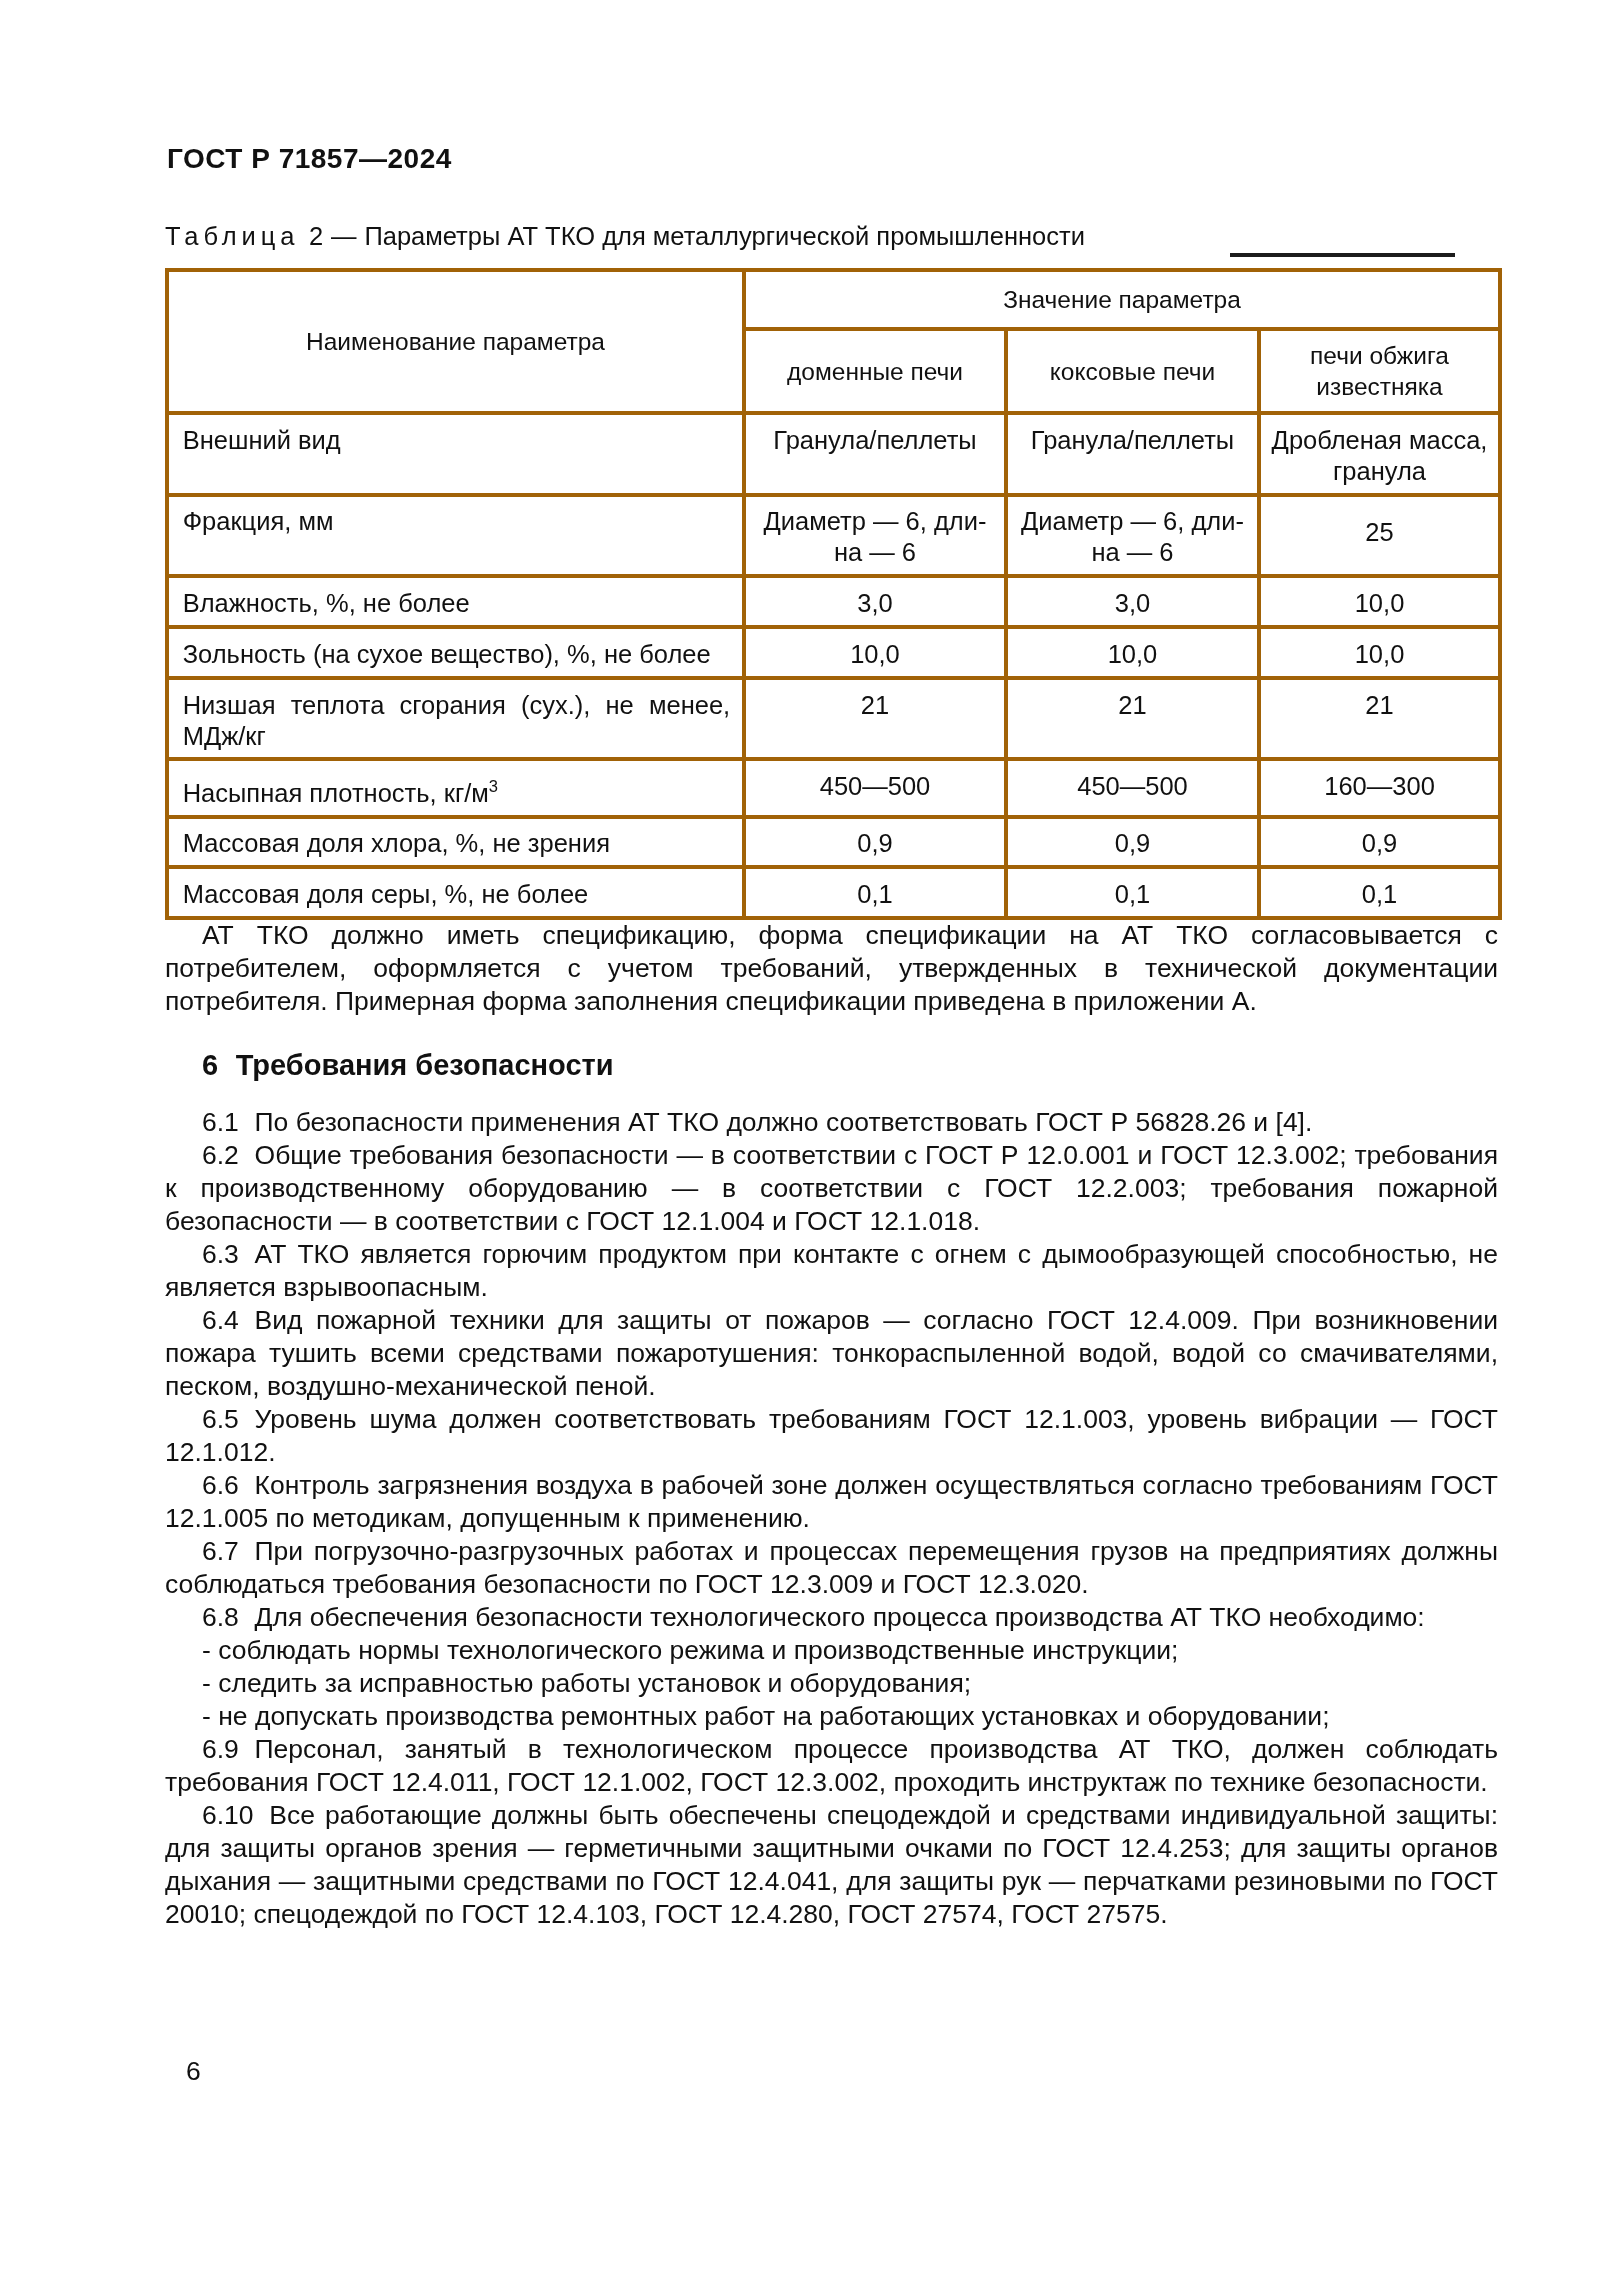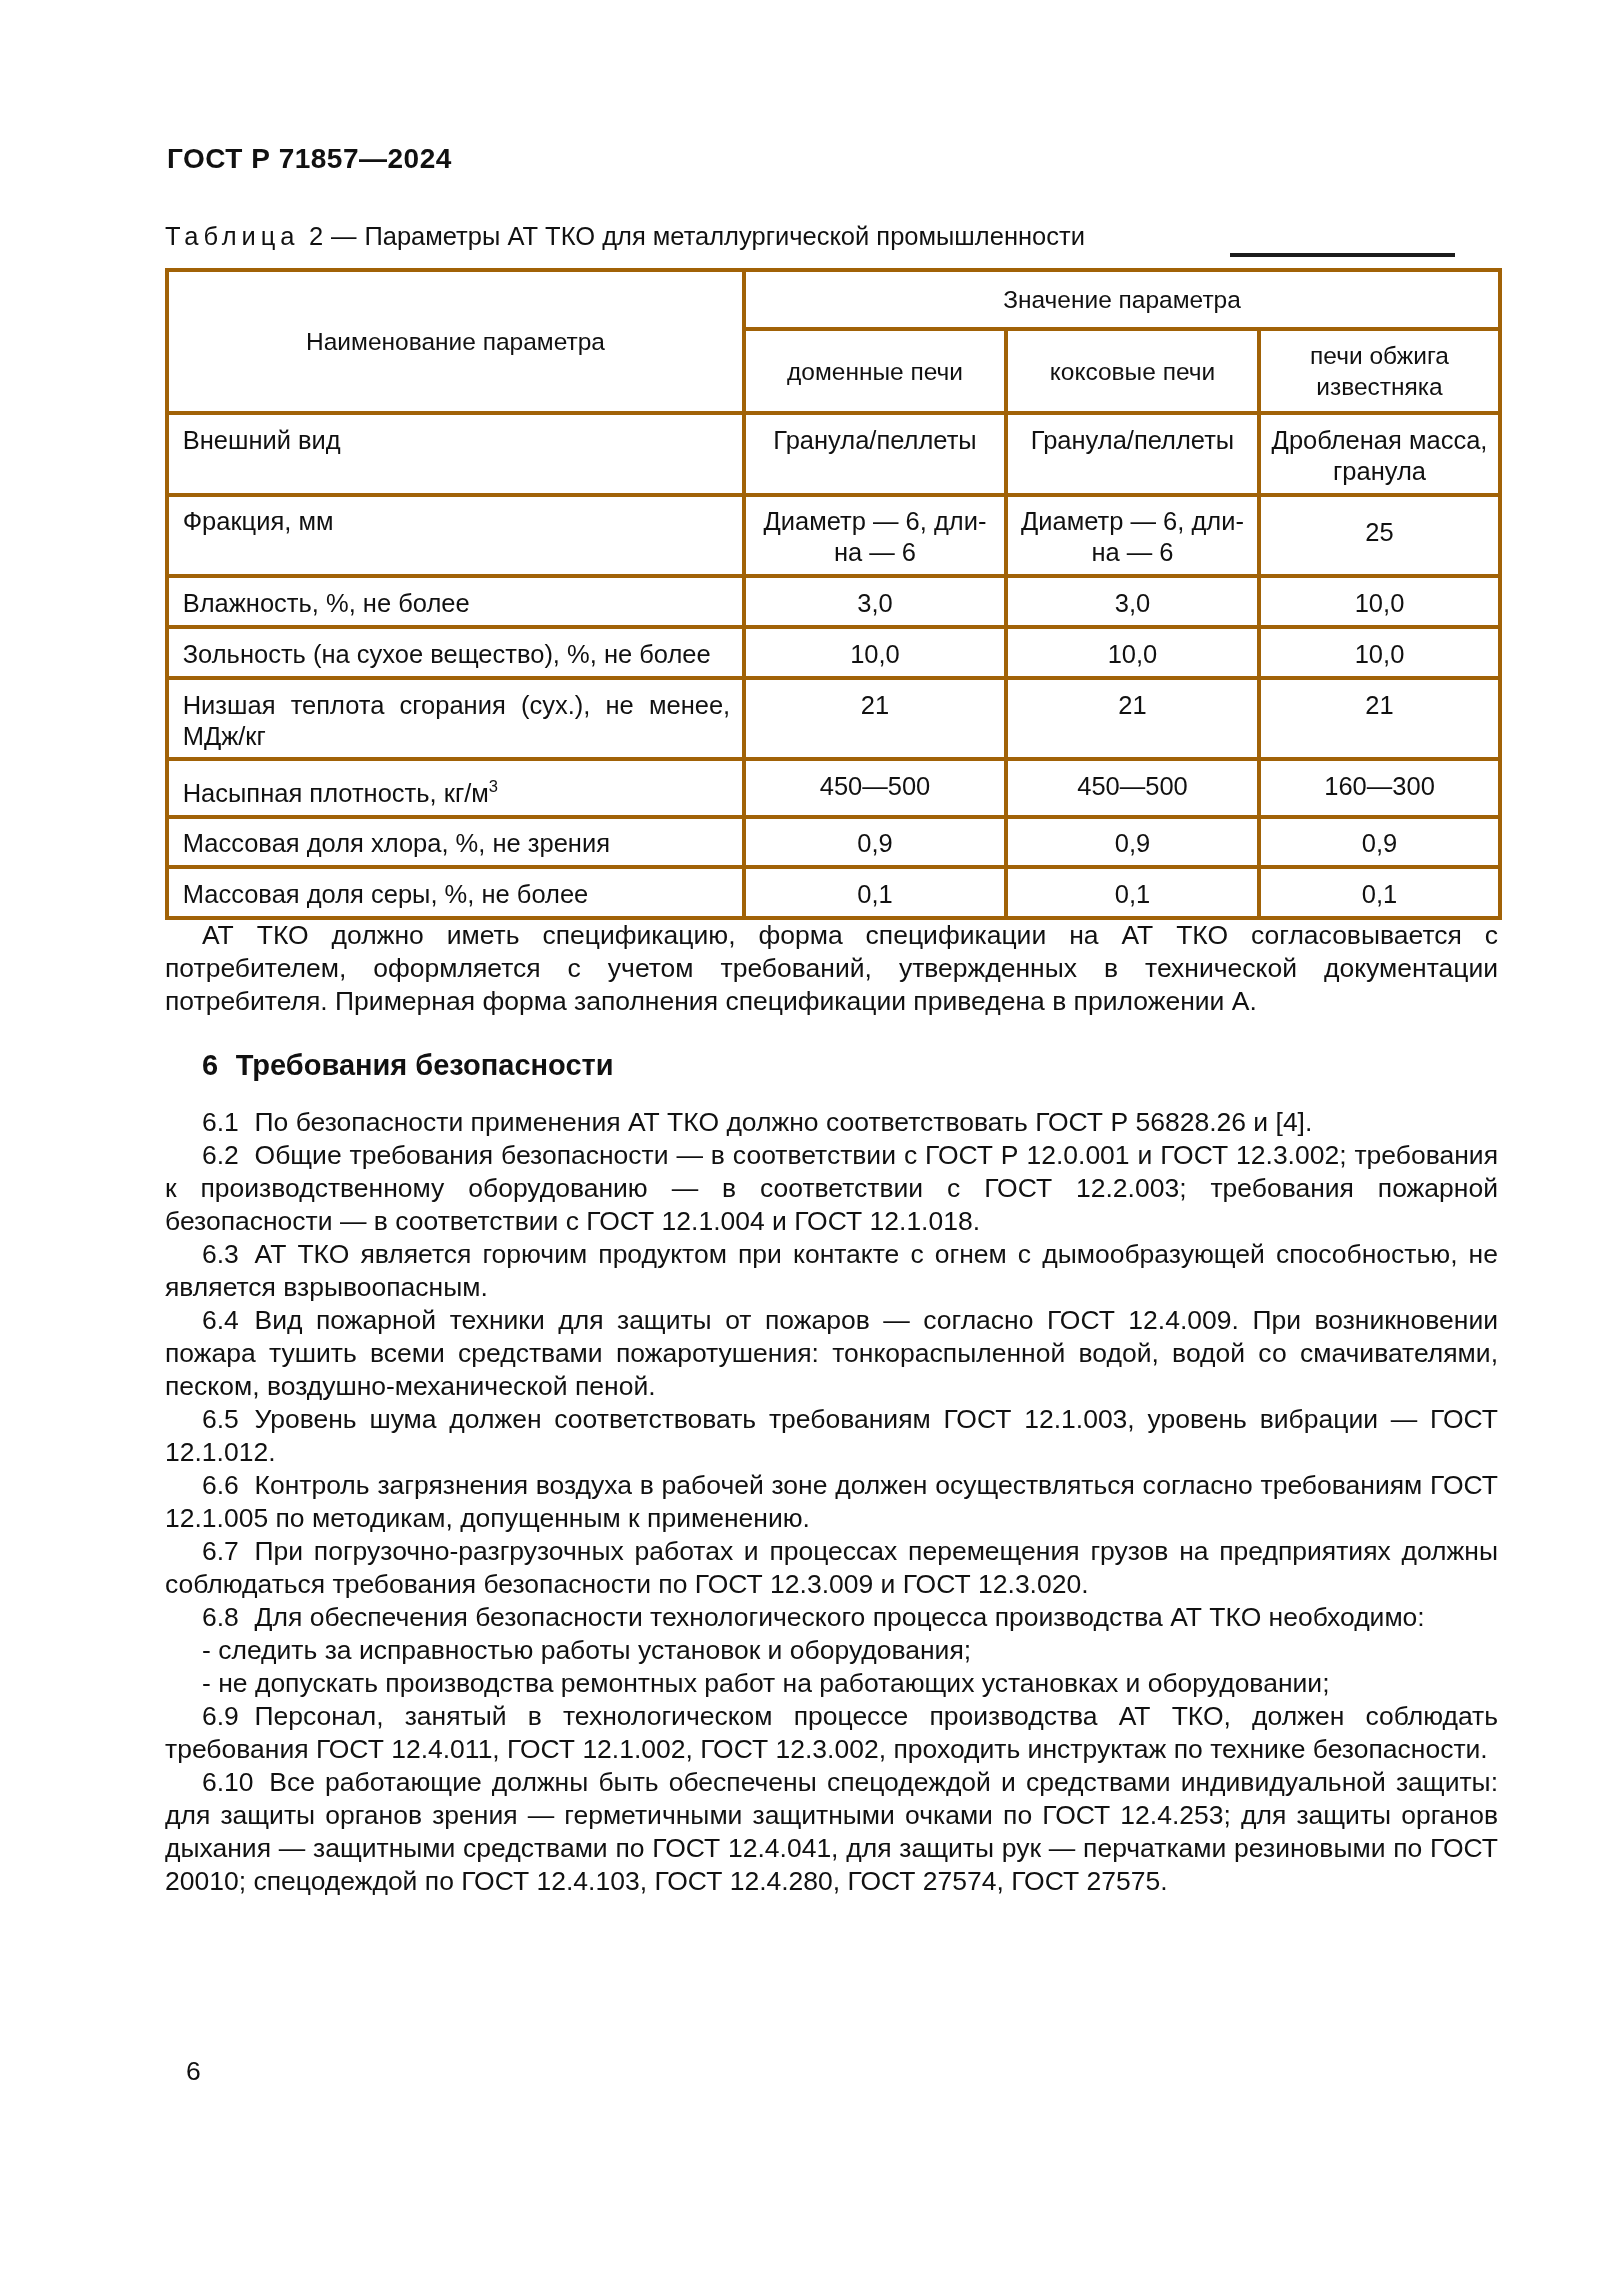--- a/index.html
+++ b/index.html
@@ -208,20 +208,21 @@
 
     <p class="clause"><span class="clause-num">6.1</span><span>По безопасности применения АТ ТКО должно соответствовать ГОСТ Р 56828.26 и [4].</span></p>
     <p class="clause"><span class="clause-num">6.2</span><span>Общие требования безопасности — в соответствии с ГОСТ Р 12.0.001 и ГОСТ 12.3.002; требования к производственному оборудованию — в соответствии с ГОСТ 12.2.003; требования пожарной безопасности — в соответствии с ГОСТ 12.1.004 и ГОСТ 12.1.018.</span></p>
     <p class="clause"><span class="clause-num">6.3</span><span>АТ ТКО является горючим продуктом при контакте с огнем с дымообразующей способностью, не является взрывоопасным.</span></p>
     <p class="clause"><span class="clause-num">6.4</span><span>Вид пожарной техники для защиты от пожаров — согласно ГОСТ 12.4.009. При возникновении пожара тушить всеми средствами пожаротушения: тонкораспыленной водой, водой со смачивателями, песком, воздушно-механической пеной.</span></p>
     <p class="clause"><span class="clause-num">6.5</span><span>Уровень шума должен соответствовать требованиям ГОСТ 12.1.003, уровень вибрации — ГОСТ 12.1.012.</span></p>
     <p class="clause"><span class="clause-num">6.6</span><span>Контроль загрязнения воздуха в рабочей зоне должен осуществляться согласно требованиям ГОСТ 12.1.005 по методикам, допущенным к применению.</span></p>
     <p class="clause"><span class="clause-num">6.7</span><span>При погрузочно-разгрузочных работах и процессах перемещения грузов на предприятиях должны соблюдаться требования безопасности по ГОСТ 12.3.009 и ГОСТ 12.3.020.</span></p>
     <p class="clause"><span class="clause-num">6.8</span><span>Для обеспечения безопасности технологического процесса производства АТ ТКО необходимо:</span></p>
 
+    <p class="list-item">- соблюдать нормы технологического режима и производственные инструкции;</p>
     <p class="list-item">- следить за исправностью работы установок и оборудования;</p>
     <p class="list-item">- не допускать производства ремонтных работ на работающих установках и оборудовании;</p>
 
     <p class="clause"><span class="clause-num">6.9</span><span>Персонал, занятый в технологическом процессе производства АТ ТКО, должен соблюдать требования ГОСТ 12.4.011, ГОСТ 12.1.002, ГОСТ 12.3.002, проходить инструктаж по технике безопасности.</span></p>
     <p class="clause"><span class="clause-num">6.10</span><span>Все работающие должны быть обеспечены спецодеждой и средствами индивидуальной защиты: для защиты органов зрения — герметичными защитными очками по ГОСТ 12.4.253; для защиты органов дыхания — защитными средствами по ГОСТ 12.4.041, для защиты рук — перчатками резиновыми по ГОСТ 20010; спецодеждой по ГОСТ 12.4.103, ГОСТ 12.4.280, ГОСТ 27574, ГОСТ 27575.</span></p>
   </div>
 
   <div class="page-number">6</div>
 
 </div>

